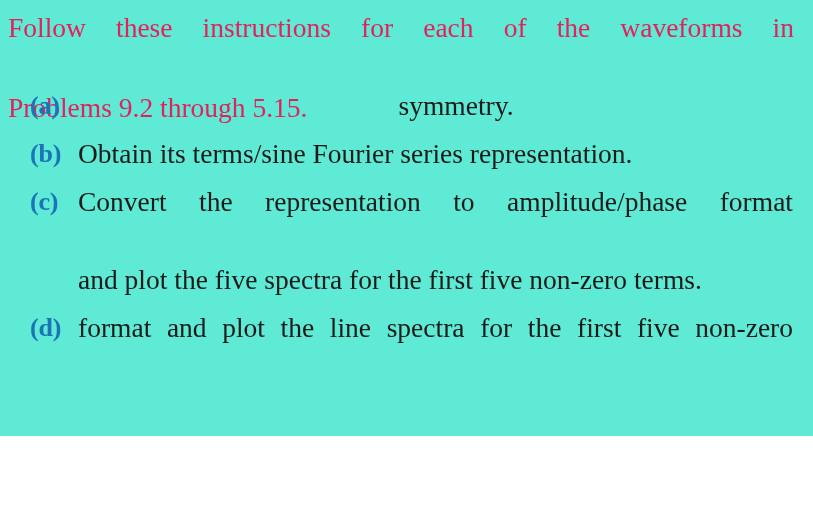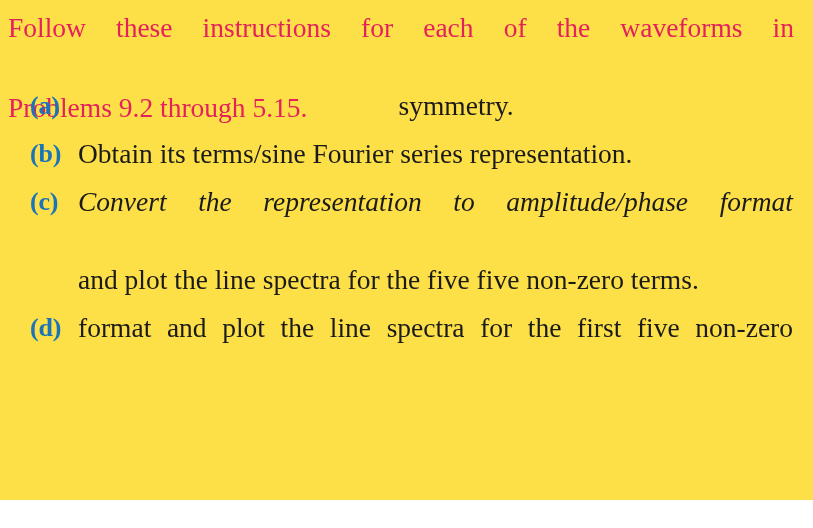--- a/index.html
+++ b/index.html
@@ -12,22 +12,22 @@
     height: 528px;
     overflow: hidden;
     font-family: "Liberation Serif", "DejaVu Serif", serif;
     color: #000000;
     -webkit-font-smoothing: antialiased;
   }
 
   #page {
     position: relative;
     width: 813px;
-    height: 500px;
-    background: #fde047;
+    height: 436px;
+    background: #5eead4;
   }
 
   
   .intro {
     position: absolute;
     left: 8px;
     top: 8px;
     width: 786px;
     font-size: 27.5px;
     line-height: 40px;
@@ -118,22 +118,22 @@
     <li class="item">
       <span class="label">(b)</span>
       <span class="body one-line">
         <span class="brk" style="text-align: left;">Obtain its terms/sine Fourier series representation.</span>
       </span>
     </li>
 
     <li class="item">
       <span class="label">(c)</span>
       <span class="body">
-        <span class="brk" style="text-align: justify; font-style: italic;">Convert the representation to amplitude/phase format<span class="justify-pad" style="display: inline-block; width: 100%; height: 0px;"></span></span>
-        <span class="brk" style="text-align: left;">and plot the line spectra for the five five non-zero terms.</span>
+        <span class="brk" style="text-align: justify;">Convert the representation to amplitude/phase format<span class="justify-pad" style="display: inline-block; width: 100%; height: 0px;"></span></span>
+        <span class="brk" style="text-align: left;">and plot the five spectra for the first five non-zero terms.</span>
       </span>
     </li>
 
     <li class="item">
       <span class="label">(d)</span>
       <span class="body">
         <span class="brk" style="text-align: justify;">format and plot the line spectra for the first five non-zero<span class="justify-pad" style="display: inline-block; width: 100%; height: 0px;"></span></span>
 
       </span>
     </li>

